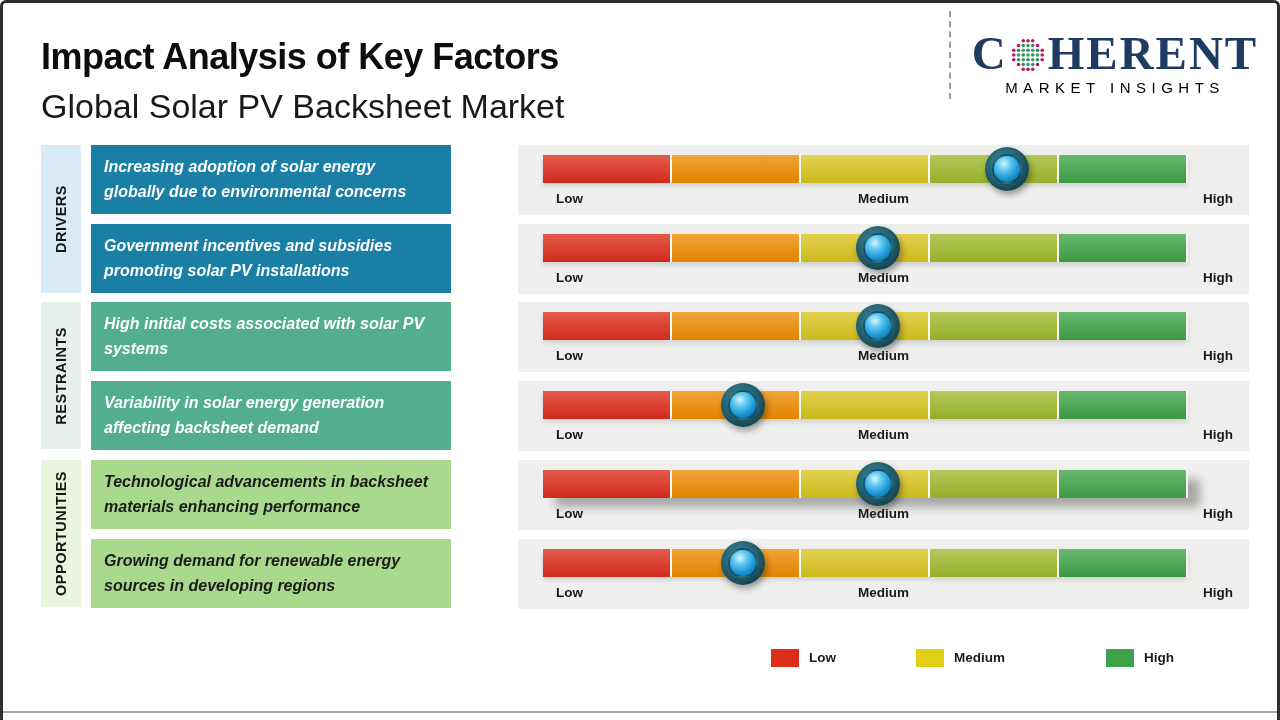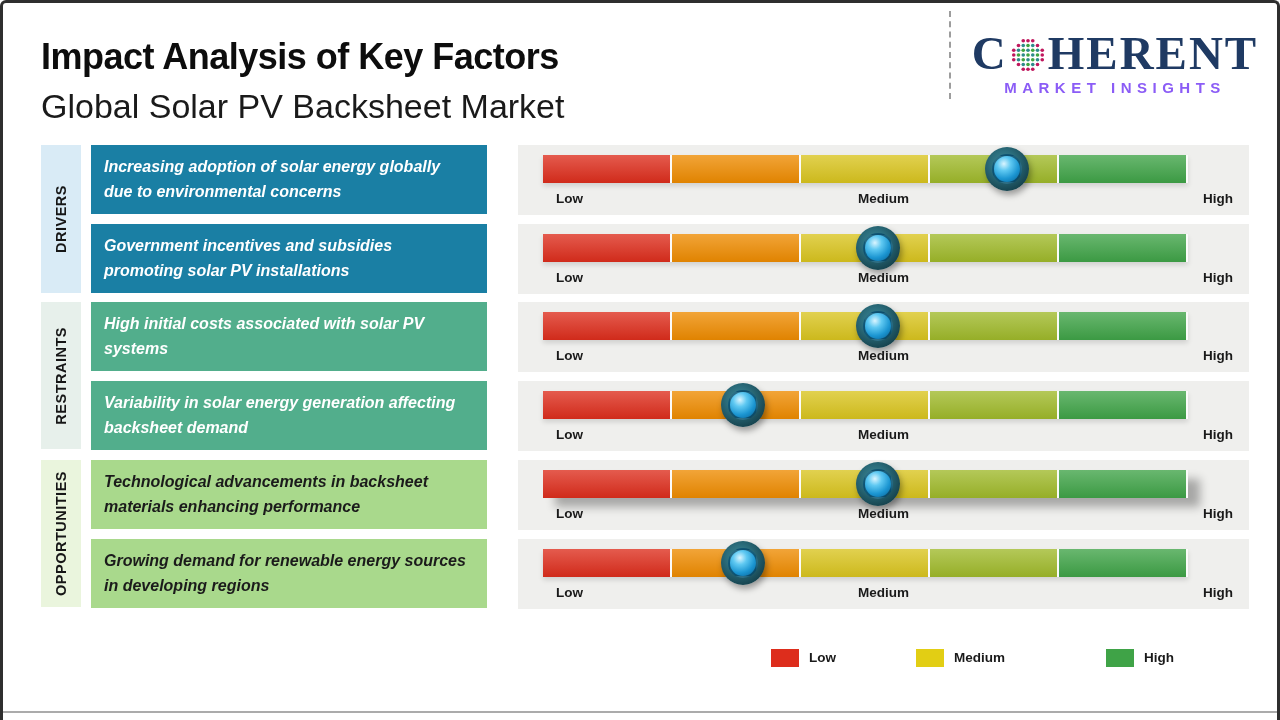--- a/index.html
+++ b/index.html
@@ -12,32 +12,32 @@
   .title { position:absolute; left:38px; top:33px; font-size:36px; font-weight:700;
            letter-spacing:-0.5px; color:#0d0d0d; }
   .subtitle { position:absolute; left:38px; top:84px; font-size:34px; font-weight:400; color:#1a1a1a; }
   .logo-divider { position:absolute; left:946px; top:8px; height:88px; width:0;
                   border-left:2px dashed #9d9d9d; }
   .logo { position:absolute; left:962px; top:26px; width:300px; text-align:center; color:#1f3a63; }
   .logo-word { font-family:"Liberation Serif", serif; font-size:47px; font-weight:700;
                letter-spacing:2px; line-height:48px; white-space:nowrap; display:flex;
                align-items:center; justify-content:center; }
   .logo-globe { display:inline-block; width:38px; height:38px; margin:4px 1px 0 1px; }
-  .logo-sub { font-size:15px; font-weight:700; letter-spacing:5.5px; margin-top:2px; color:#8b5cf6; }
+  .logo-sub { font-size:15px; font-weight:400; letter-spacing:5.5px; margin-top:2px; color:#000000; }
 
   
   .cat-tab { position:absolute; left:38px; width:40px; display:flex; align-items:center; justify-content:center; }
   .cat-tab span { writing-mode:vertical-rl; transform:rotate(180deg); font-size:14.5px; font-weight:700;
                   letter-spacing:0.5px; color:#161616; white-space:nowrap; }
   .cat-drivers { top:142px; height:148px; background:#d9ebf6; }
   .cat-restraints { top:299px; height:147px; background:#e7f0eb; }
   .cat-opportunities { top:457px; height:147px; background:#eaf5dd; }
 
   
-  .factor { position:absolute; left:88px; width:396px; height:69px; display:flex; align-items:center;
+  .factor { position:absolute; left:88px; width:360px; height:69px; display:flex; align-items:center;
             padding:6px 16px 6px 13px; font-size:16px; font-weight:700; font-style:italic;
             line-height:1.55; }
   .factor.driver { background:#1a7fa4; color:#fff; }
   .factor.restraint { background:#52ae8c; color:#fff; }
   .factor.opportunity { background:#a9d98c; color:#1b1b1b; }
 
   
   .gauge-panel { position:absolute; left:515px; width:731px; height:70px; background:#efefed; }
   .bar { position:absolute; left:25px; top:10px; width:645px; height:28px; display:flex;
          box-shadow:0 3px 5px rgba(0,0,0,0.13); }

